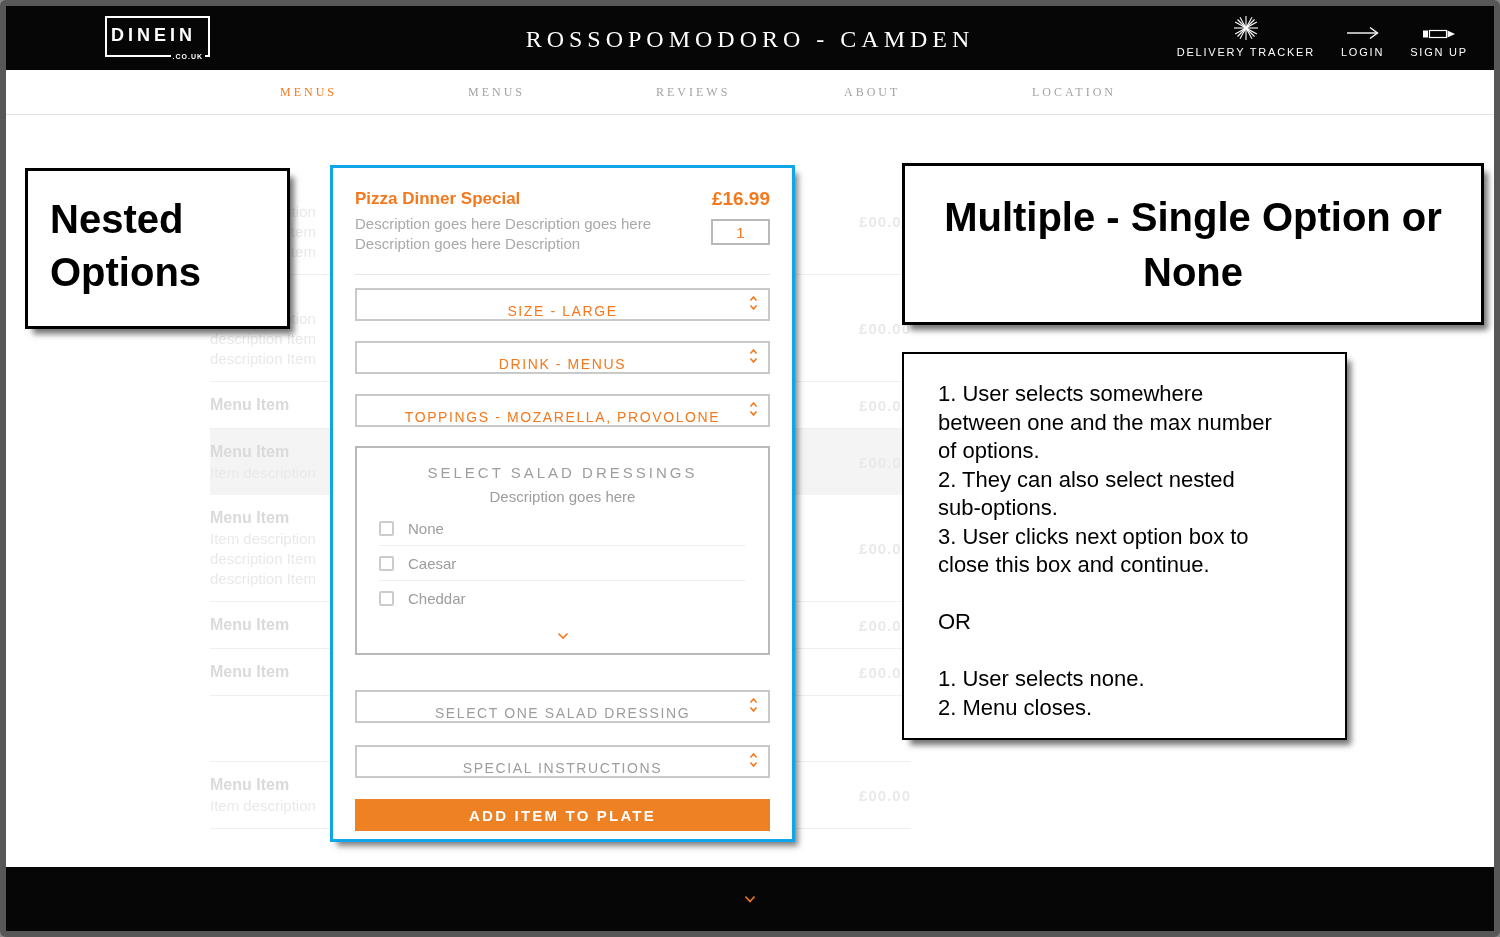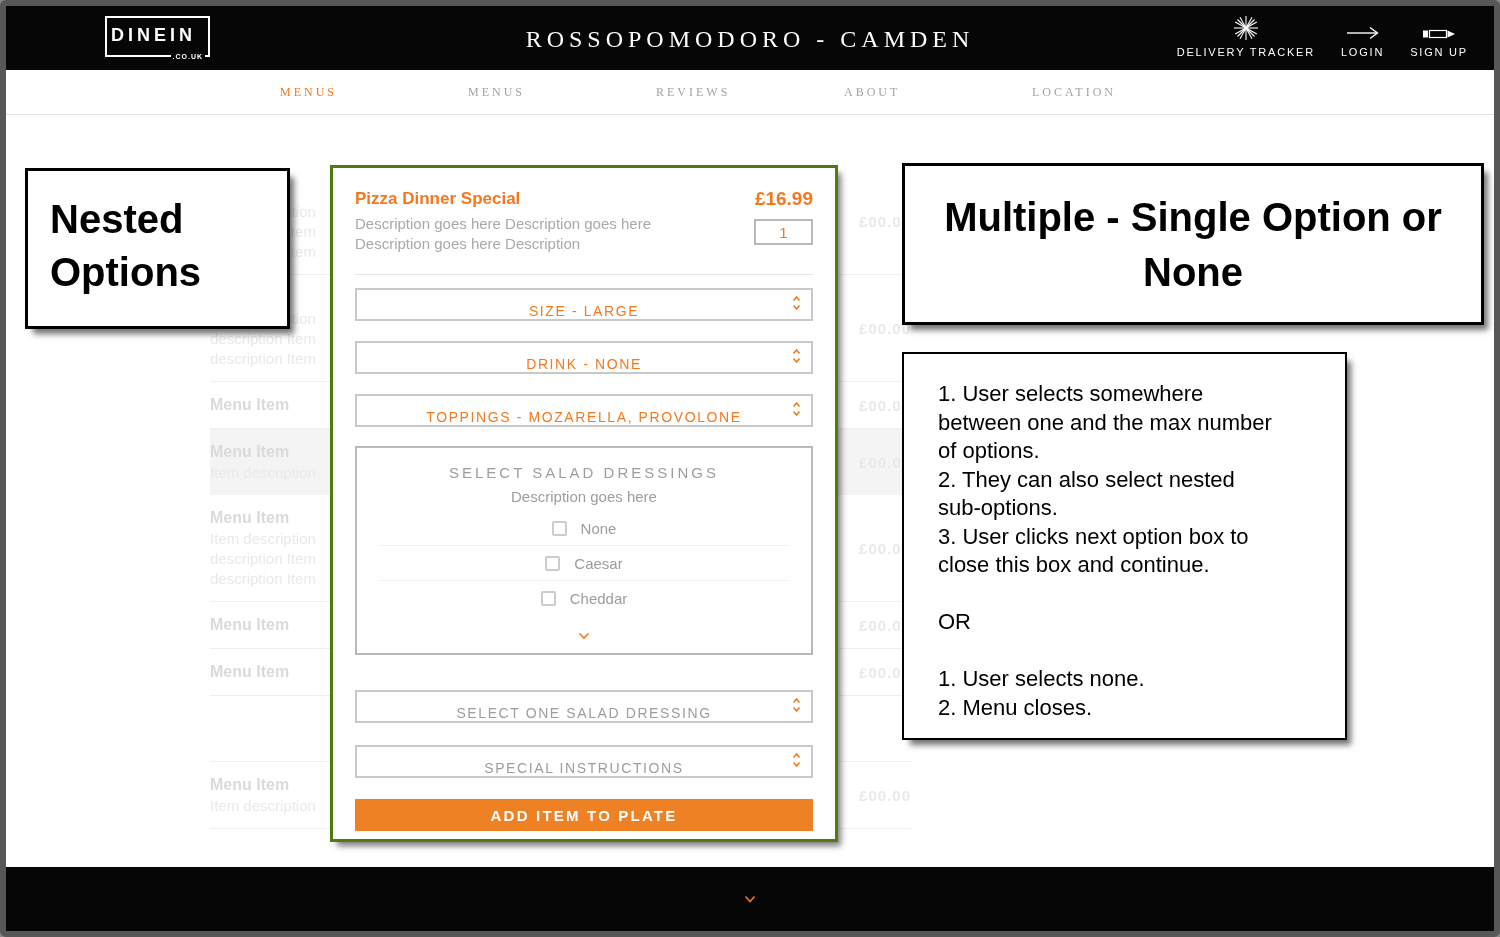--- a/index.html
+++ b/index.html
@@ -48,21 +48,21 @@
   
   .note{position:absolute;background:#fff;border:3px solid #000;box-shadow:6px 7px 6px -2px rgba(0,0,0,.55);z-index:20;}
   .note-left{left:19px;top:162px;width:265px;height:161px;padding:22px 0 0 22px;}
   .note-left .big{font-size:40px;font-weight:bold;line-height:53px;color:#000;}
   .note-right{left:896px;top:157px;width:582px;height:162px;padding:24px 26px 0 26px;text-align:center;}
   .note-right .big{font-size:40px;font-weight:bold;line-height:55px;color:#000;}
   .note-instr{left:896px;top:346px;width:445px;height:388px;border-width:2px;padding:26px 20px 0 34px;}
   .instr-line{font-size:22px;line-height:28.5px;min-height:28.5px;color:#000;}
 
   
-  .modal{position:absolute;left:324px;top:159px;width:508px;height:677px;background:#fff;border:3px solid #4d7c0f;
+  .modal{position:absolute;left:324px;top:159px;width:465px;height:677px;background:#fff;border:3px solid #0ea5e9;
         box-shadow:5px 6px 6px -2px rgba(0,0,0,.5);z-index:10;padding:20px 22px 8px 22px;display:flex;flex-direction:column;}
   .modal-head{display:flex;justify-content:space-between;}
   .mh-left{width:305px;}
   .item-name{color:var(--accent);font-weight:bold;font-size:17px;line-height:22px;}
   .item-desc{color:#a9a9a9;font-size:15px;line-height:20px;margin-top:4px;}
   .mh-right{text-align:right;}
   .item-price{color:var(--accent);font-weight:bold;font-size:19px;line-height:22px;}
   .qty-box{margin-top:9px;width:59px;height:26px;border:2px solid #b9b9b9;text-align:center;color:var(--accent);
         font-size:15px;font-family:"Liberation Sans",sans-serif;outline:none;}
   .divider{border:none;border-top:1px solid #e6e6e6;margin-top:20px;}
@@ -73,21 +73,21 @@
   .dd-accent .dd-label{color:var(--accent);font-weight:normal;font-size:14px;}
   .dd-muted .dd-label{color:var(--muted);font-weight:normal;font-size:14px;}
   .dd-chev{position:absolute;right:9px;top:50%;transform:translateY(-50%);}
   .chev path{stroke:var(--accent);fill:none;stroke-width:1.6px;}
   #dropdowns-top .dropdown{margin-top:13px;}
   #dropdowns-top .dropdown + .dropdown{margin-top:20px;}
 
   .options-panel{margin-top:19px;height:215px;border:2px solid #b9b9b9;padding:16px 22px 0 22px;position:relative;}
   .op-title{text-align:center;color:var(--muted);font-size:15px;letter-spacing:3px;}
   .op-sub{text-align:center;color:var(--muted);font-size:15px;margin-top:7px;}
-  .op-row{position:relative;display:flex;align-items:center;height:35px;border-bottom:1px solid var(--line);cursor:pointer;justify-content:center;}
+  .op-row{position:relative;display:flex;align-items:center;height:35px;border-bottom:1px solid var(--line);cursor:pointer;}
   .op-row:last-of-type{border-bottom:none;}
   .op-rows{margin-top:6px;}
   .checkbox{width:15px;height:15px;border:2px solid #ccc;border-radius:2px;margin-right:14px;flex:0 0 auto;}
   .op-label{color:var(--muted);font-size:15px;}
   .op-chev{position:absolute;right:0;top:50%;transform:translateY(-50%);}
   .op-more{position:absolute;left:0;right:0;bottom:8px;text-align:center;cursor:pointer;}
 
   #dd-salad{margin-top:35px;}
   #dd-special{margin-top:22px;}
   .add-btn{margin-top:21px;height:33px;background:var(--btn-orange);border:none;color:#fff;font-weight:bold;
@@ -215,21 +215,21 @@
     <hr class="divider">
     <div id="dropdowns-top">
         <div class="dropdown dd-accent">
           <span class="dd-label">SIZE - LARGE</span>
           <span class="dd-chev"><svg class="chev" width="11" height="17" viewBox="0 0 11 17">
               <path d="M2.5 6 L5.5 2.5 L8.5 6"></path>
               <path d="M2.5 11 L5.5 14.5 L8.5 11"></path>
             </svg></span>
         </div>
         <div class="dropdown dd-accent">
-          <span class="dd-label">DRINK - NONE</span>
+          <span class="dd-label">DRINK - MENUS</span>
           <span class="dd-chev"><svg class="chev" width="11" height="17" viewBox="0 0 11 17">
               <path d="M2.5 6 L5.5 2.5 L8.5 6"></path>
               <path d="M2.5 11 L5.5 14.5 L8.5 11"></path>
             </svg></span>
         </div>
         <div class="dropdown dd-accent">
           <span class="dd-label">TOPPINGS - MOZARELLA, PROVOLONE</span>
           <span class="dd-chev"><svg class="chev" width="11" height="17" viewBox="0 0 11 17">
               <path d="M2.5 6 L5.5 2.5 L8.5 6"></path>
               <path d="M2.5 11 L5.5 14.5 L8.5 11"></path>

